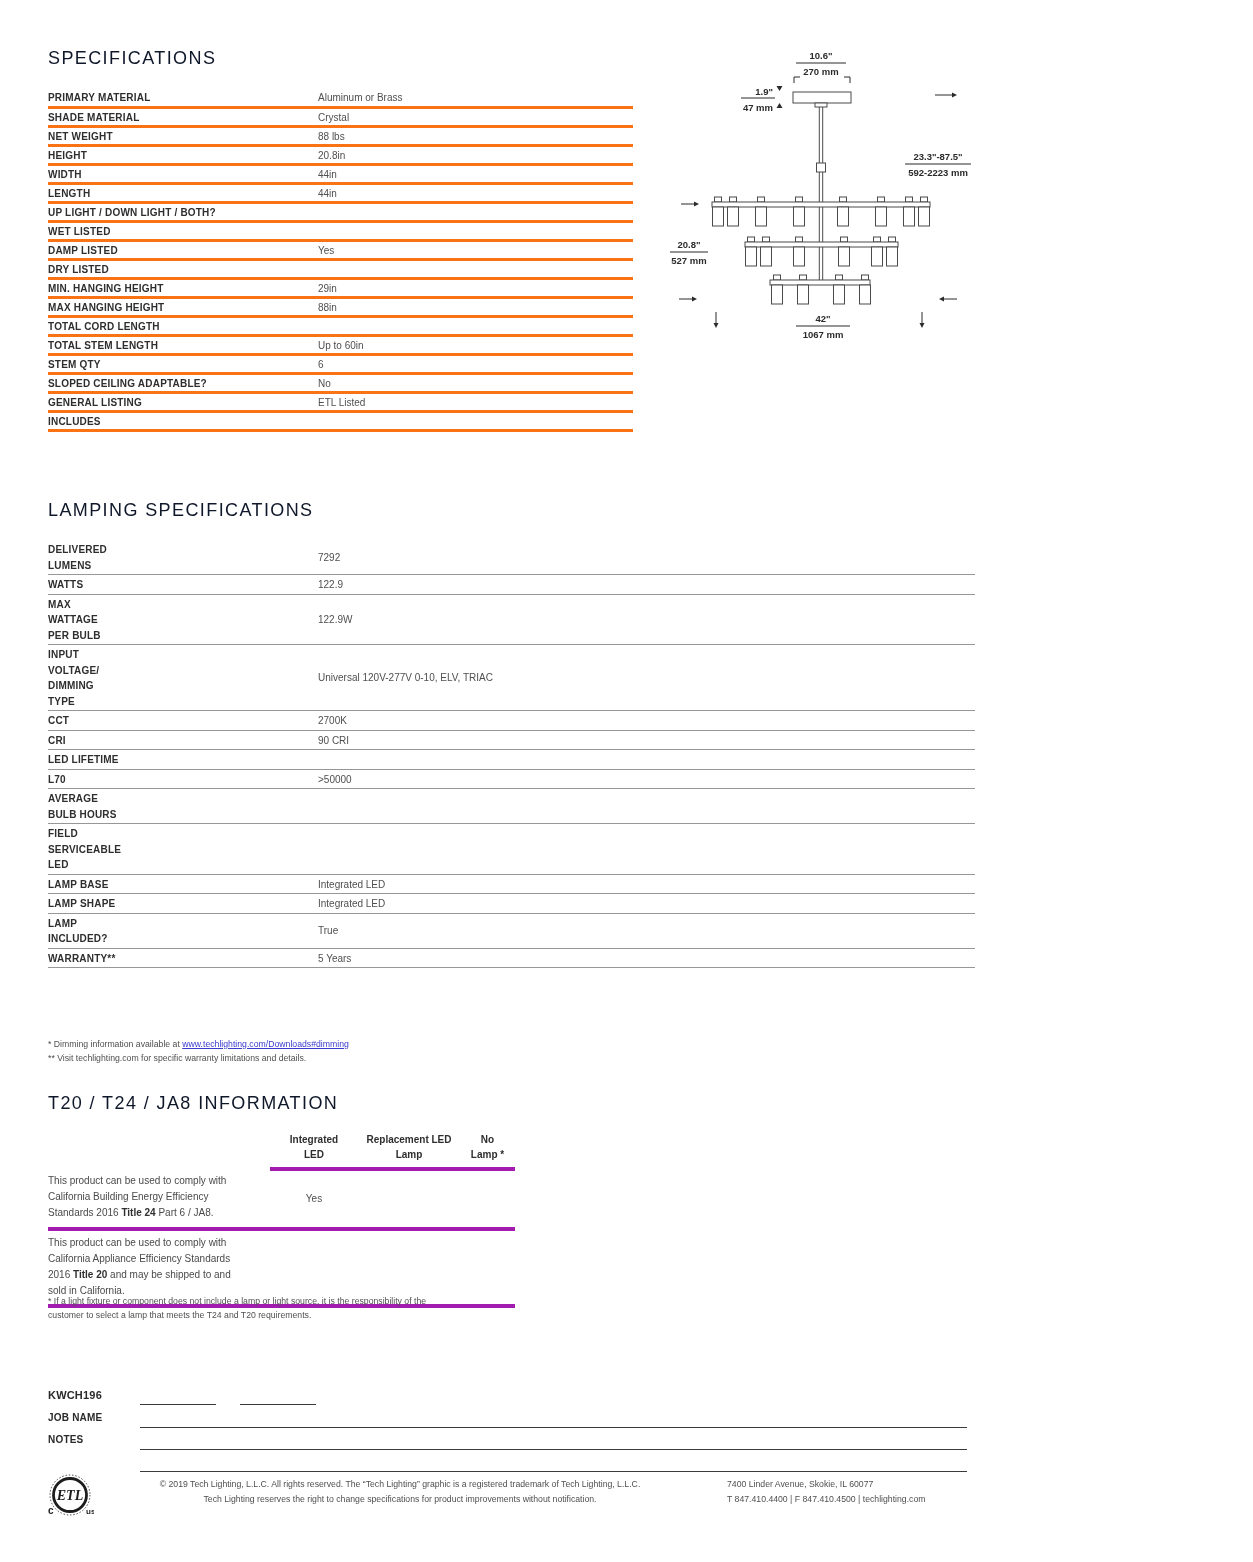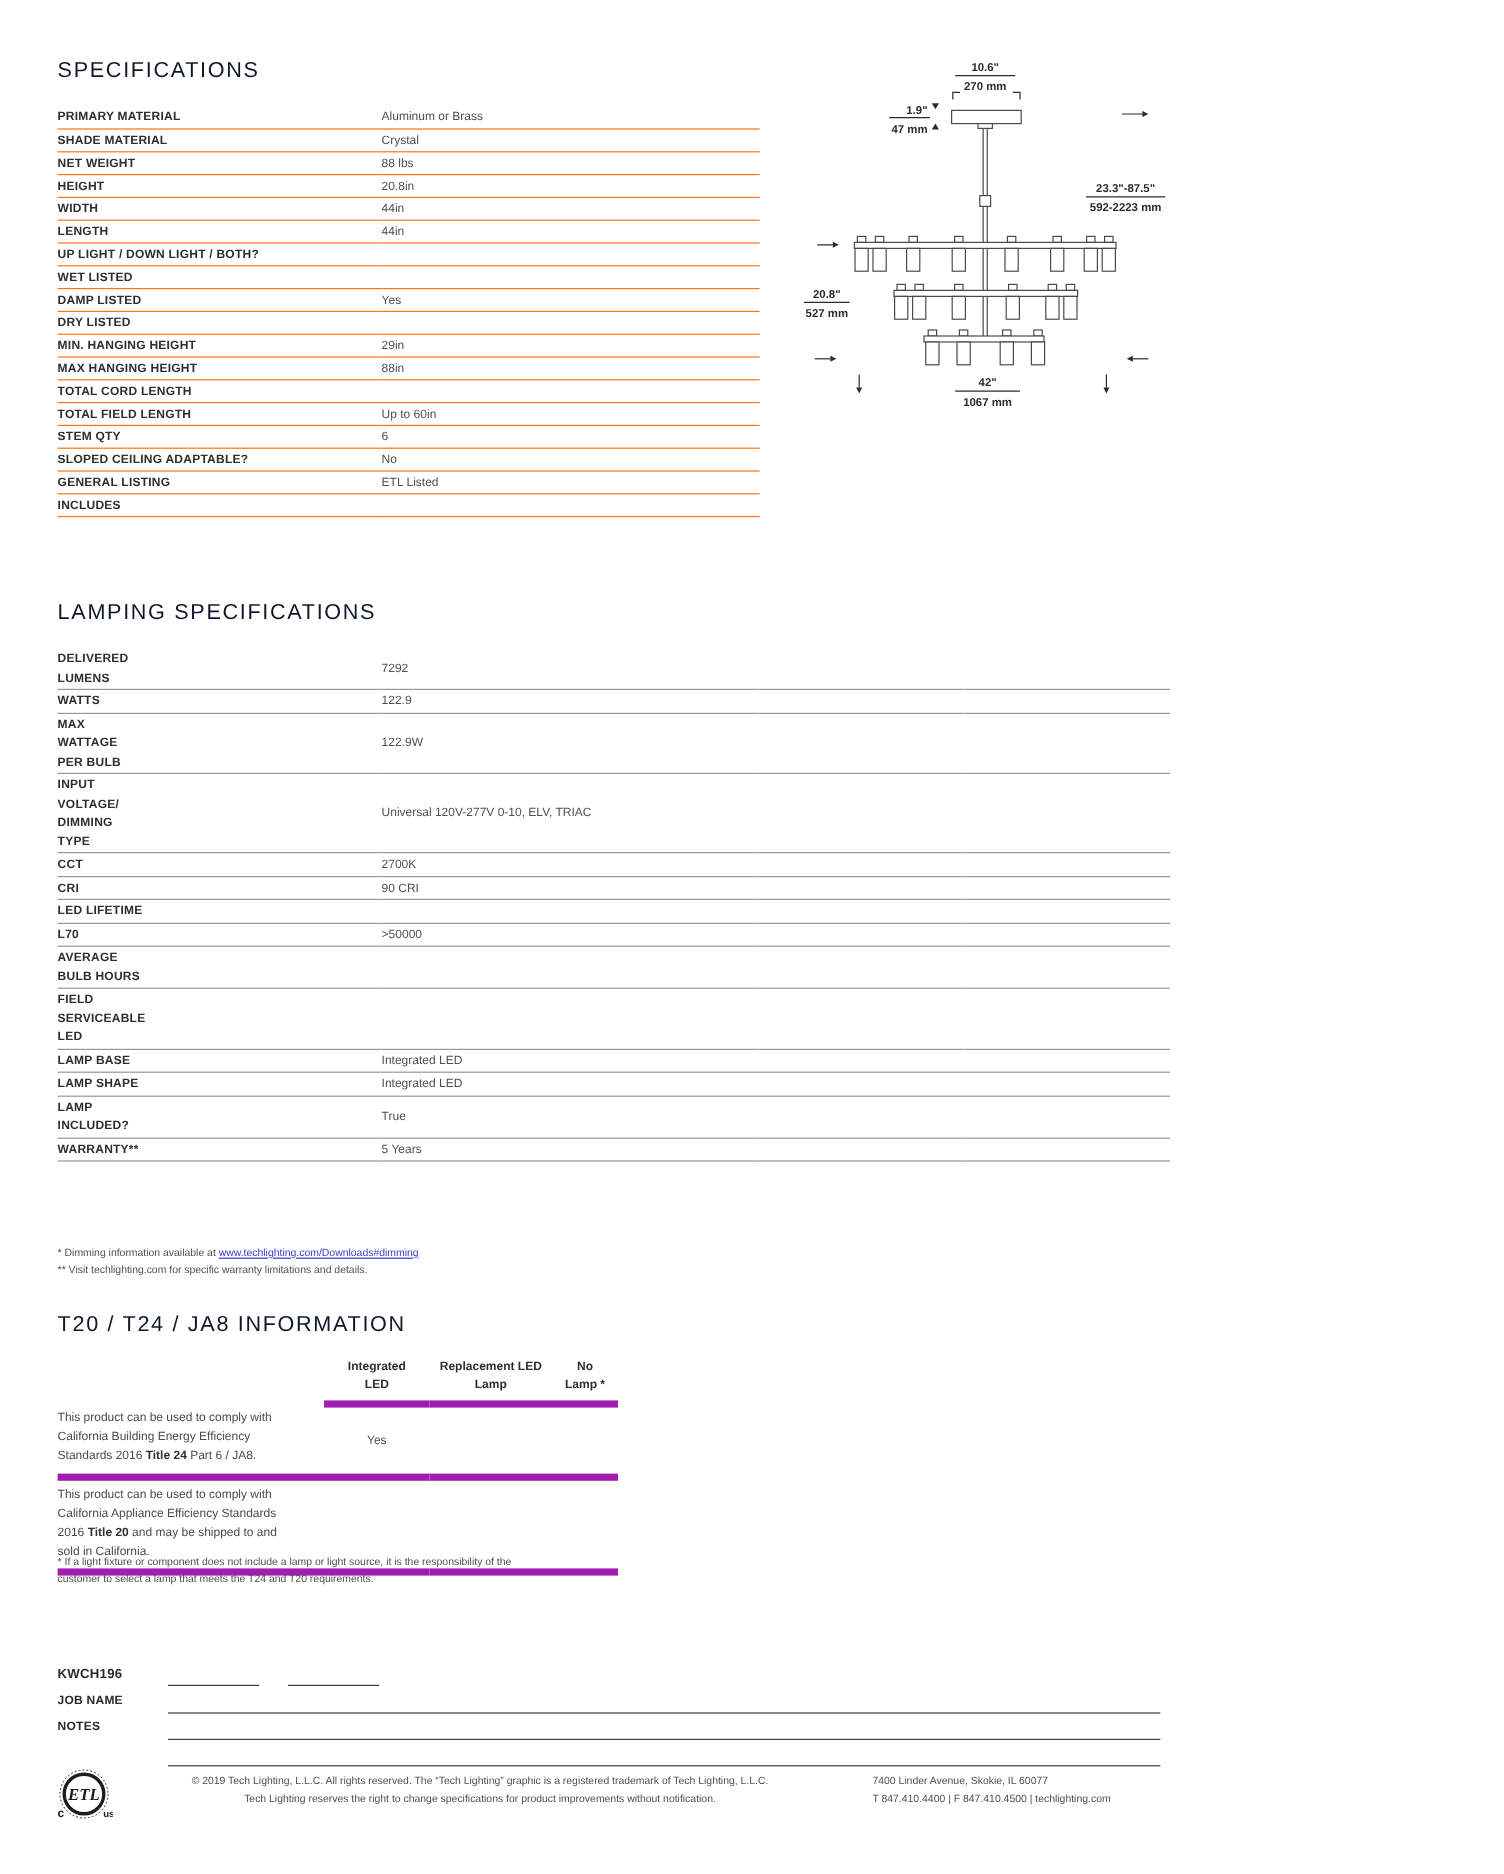--- a/index.html
+++ b/index.html
@@ -15,38 +15,38 @@
   .abs { position: absolute; }
   .sec-title {
     font-size: 18px; font-weight: 400; color: #0f172a;
     letter-spacing: 1.4px;
   }
   
   table { border-collapse: collapse; table-layout: fixed; }
   td { vertical-align: middle; }
   .spec-table { width: 585px; }
   .spec-table td {
-    border-bottom: 1px solid #f97316;
+    border-bottom: 3px solid #f97316;
     height: 19px; font-size: 10px; padding: 1px 0 0 0;
   }
   .lab { font-weight: 700; color: #2e2e2e; letter-spacing: .2px; }
   .val { color: #4f4f4f; }
   
   .lamp-table { width: 927px; }
   .lamp-table td {
     border-bottom: 1px solid #979797;
     font-size: 10px; padding: 2px 0 1px 0;
     line-height: 15.5px; vertical-align: middle;
   }
   .lamp-table td.lab { white-space: pre-line; }
   .lamp-table tr.hdr td { height: 19px; font-weight: 700; color:#2e2e2e; }
   .shift-left { text-align: center; padding-right: 44px !important; }
   
   .t20-table { width: 467px; }
-  .t20-table td { font-size: 10px; border-bottom: 6px solid #a21caf; }
+  .t20-table td { font-size: 10px; border-bottom: 4px solid #a21caf; }
   .t20-table tr.hdr td {
     font-weight: 700; color:#2e2e2e; text-align: center;
     white-space: pre-line; line-height: 15px; vertical-align: bottom;
     padding: 2px 0 5px 0;
   }
   .t20-table .txt { color:#4a4a4a; line-height: 16.2px; padding: 4px 0 5px 0; }
   .t20-table .txt b { color:#303030;margin-top:16px; }
   .t20-table .ctr { text-align: center; vertical-align: middle; color:#4f4f4f; }
   
   .footnote { font-size: 8.7px; color: #4f4f4f; line-height: 14px; white-space: pre-line; }
@@ -121,21 +121,21 @@
         </tr>
       <tr>
           <td class="lab">MAX HANGING HEIGHT</td>
           <td class="val">88in</td>
         </tr>
       <tr>
           <td class="lab">TOTAL CORD LENGTH</td>
           <td class="val"></td>
         </tr>
       <tr>
-          <td class="lab">TOTAL FIELD LENGTH</td>
+          <td class="lab">TOTAL STEM LENGTH</td>
           <td class="val">Up to 60in</td>
         </tr>
       <tr>
           <td class="lab">STEM QTY</td>
           <td class="val">6</td>
         </tr>
       <tr>
           <td class="lab">SLOPED CEILING ADAPTABLE?</td>
           <td class="val">No</td>
         </tr>

